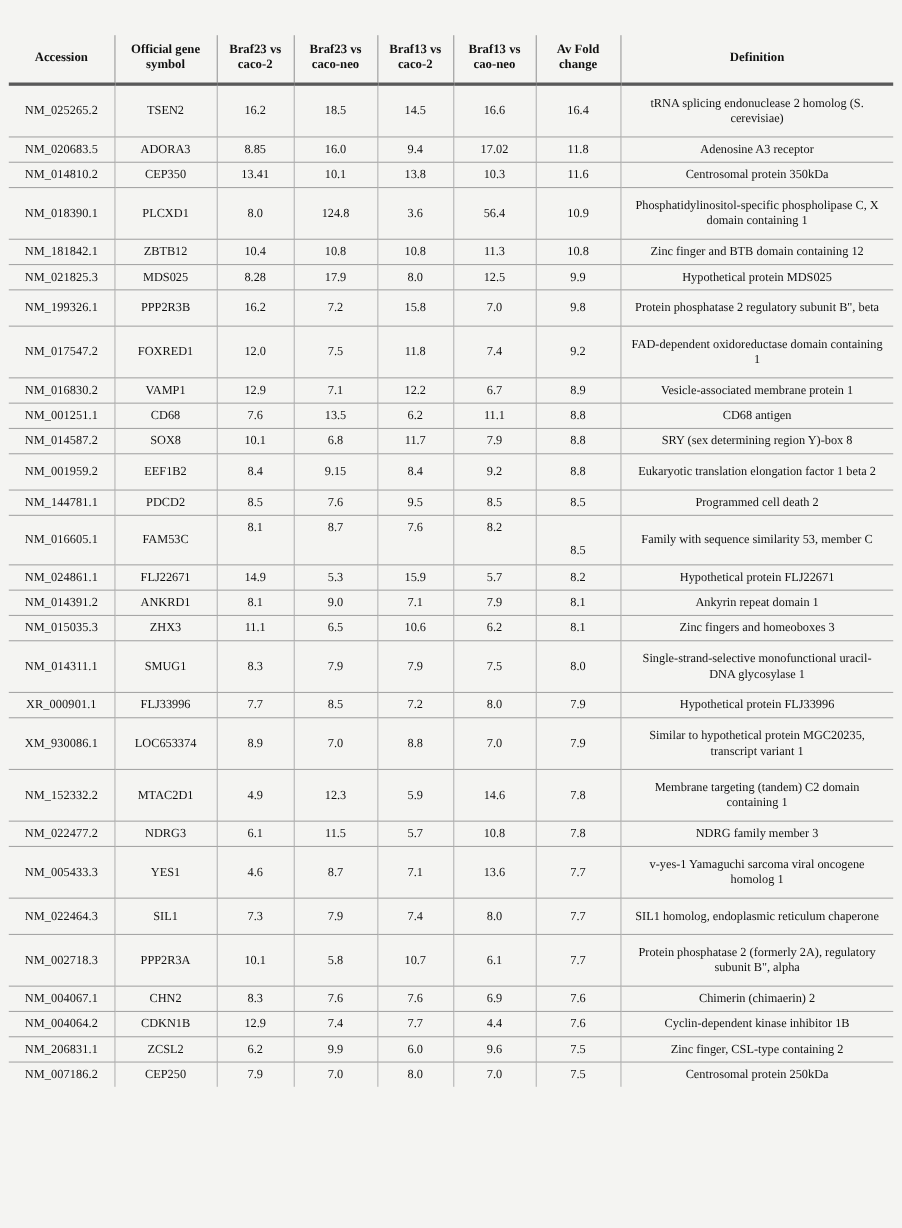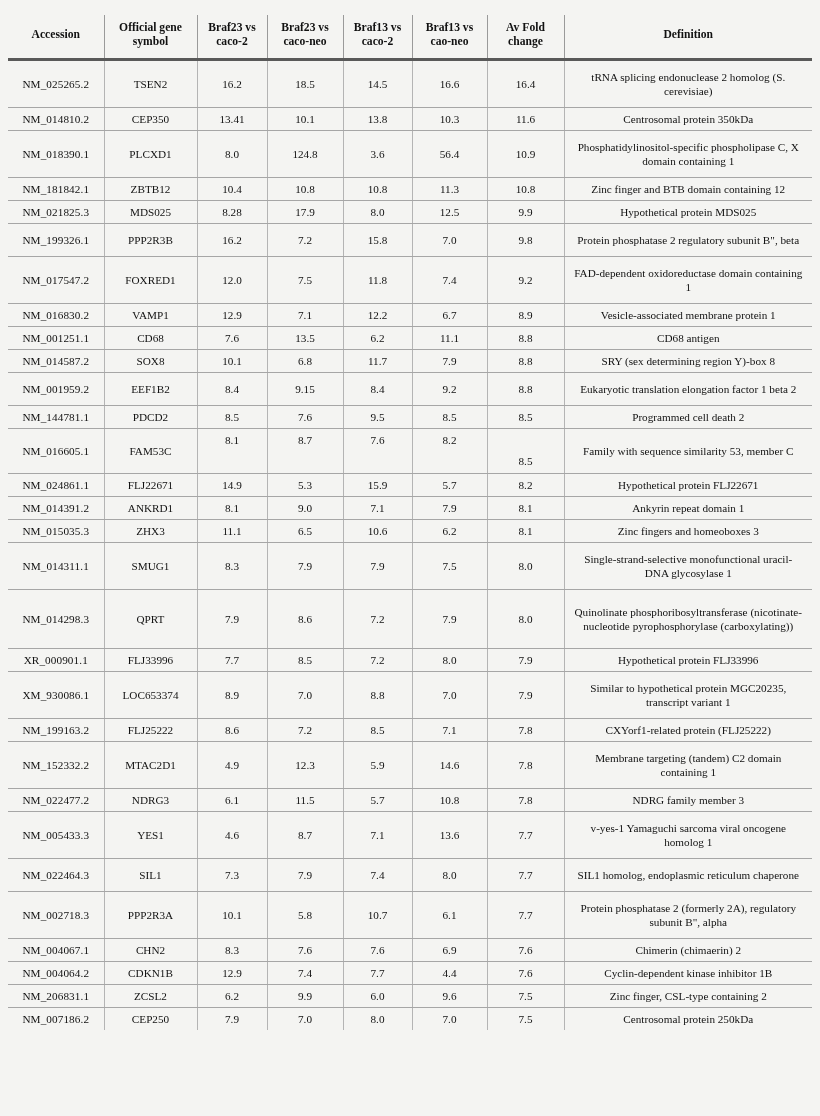--- a/index.html
+++ b/index.html
@@ -13,21 +13,21 @@
     font-family: "Liberation Serif", "DejaVu Serif", serif;
     color: #111111;
     overflow: hidden;
   }
   #sheet {
     position: relative;
     width: 820px;
     height: 1116px;
     background: #f4f4f2;
     box-sizing: border-box;
-    padding: 15px 8px 0 8px;
+    padding: 32px 8px 0 8px;
   }
   table.gene-table {
     width: 804px;
     border-collapse: collapse;
     table-layout: fixed;
     font-size: 11.2px;
   }
   table.gene-table col.c-accession   { width: 96px; }
   table.gene-table col.c-symbol      { width: 93px; }
   table.gene-table col.c-b23c2       { width: 70px; }
@@ -116,20 +116,30 @@
           <td class="col-accession">NM_025265.2</td>
           <td class="col-symbol">TSEN2</td>
           <td class="col-num">16.2</td>
           <td class="col-num">18.5</td>
           <td class="col-num">14.5</td>
           <td class="col-num">16.6</td>
           <td class="col-num">16.4</td>
           <td class="col-definition">tRNA splicing endonuclease 2 homolog (S. cerevisiae)</td>
         </tr>
         <tr>
+          <td class="col-accession">NM_020683.5</td>
+          <td class="col-symbol">ADORA3</td>
+          <td class="col-num">8.85</td>
+          <td class="col-num">16.0</td>
+          <td class="col-num">9.4</td>
+          <td class="col-num">17.02</td>
+          <td class="col-num">11.8</td>
+          <td class="col-definition">Adenosine A3 receptor</td>
+        </tr>
+        <tr>
           <td class="col-accession">NM_014810.2</td>
           <td class="col-symbol">CEP350</td>
           <td class="col-num">13.41</td>
           <td class="col-num">10.1</td>
           <td class="col-num">13.8</td>
           <td class="col-num">10.3</td>
           <td class="col-num">11.6</td>
           <td class="col-definition">Centrosomal protein 350kDa</td>
         </tr>
         <tr class="tall-2">
@@ -275,59 +285,39 @@
         <tr class="tall-2">
           <td class="col-accession">NM_014311.1</td>
           <td class="col-symbol">SMUG1</td>
           <td class="col-num">8.3</td>
           <td class="col-num">7.9</td>
           <td class="col-num">7.9</td>
           <td class="col-num">7.5</td>
           <td class="col-num">8.0</td>
           <td class="col-definition">Single-strand-selective monofunctional uracil-DNA glycosylase 1</td>
         </tr>
-        <tr class="tall-3">
-          <td class="col-accession">NM_014298.3</td>
-          <td class="col-symbol">QPRT</td>
-          <td class="col-num">7.9</td>
-          <td class="col-num">8.6</td>
-          <td class="col-num">7.2</td>
-          <td class="col-num">7.9</td>
-          <td class="col-num">8.0</td>
-          <td class="col-definition">Quinolinate phosphoribosyltransferase (nicotinate-nucleotide pyrophosphorylase (carboxylating))</td>
-        </tr>
         <tr>
           <td class="col-accession">XR_000901.1</td>
           <td class="col-symbol">FLJ33996</td>
           <td class="col-num">7.7</td>
           <td class="col-num">8.5</td>
           <td class="col-num">7.2</td>
           <td class="col-num">8.0</td>
           <td class="col-num">7.9</td>
           <td class="col-definition">Hypothetical protein FLJ33996</td>
         </tr>
         <tr class="tall-2">
           <td class="col-accession">XM_930086.1</td>
           <td class="col-symbol">LOC653374</td>
           <td class="col-num">8.9</td>
           <td class="col-num">7.0</td>
           <td class="col-num">8.8</td>
           <td class="col-num">7.0</td>
           <td class="col-num">7.9</td>
           <td class="col-definition">Similar to hypothetical protein MGC20235, transcript variant 1</td>
-        </tr>
-        <tr>
-          <td class="col-accession">NM_199163.2</td>
-          <td class="col-symbol">FLJ25222</td>
-          <td class="col-num">8.6</td>
-          <td class="col-num">7.2</td>
-          <td class="col-num">8.5</td>
-          <td class="col-num">7.1</td>
-          <td class="col-num">7.8</td>
-          <td class="col-definition">CXYorf1-related protein (FLJ25222)</td>
         </tr>
         <tr class="tall-2">
           <td class="col-accession">NM_152332.2</td>
           <td class="col-symbol">MTAC2D1</td>
           <td class="col-num">4.9</td>
           <td class="col-num">12.3</td>
           <td class="col-num">5.9</td>
           <td class="col-num">14.6</td>
           <td class="col-num">7.8</td>
           <td class="col-definition">Membrane targeting (tandem) C2 domain containing 1</td>

